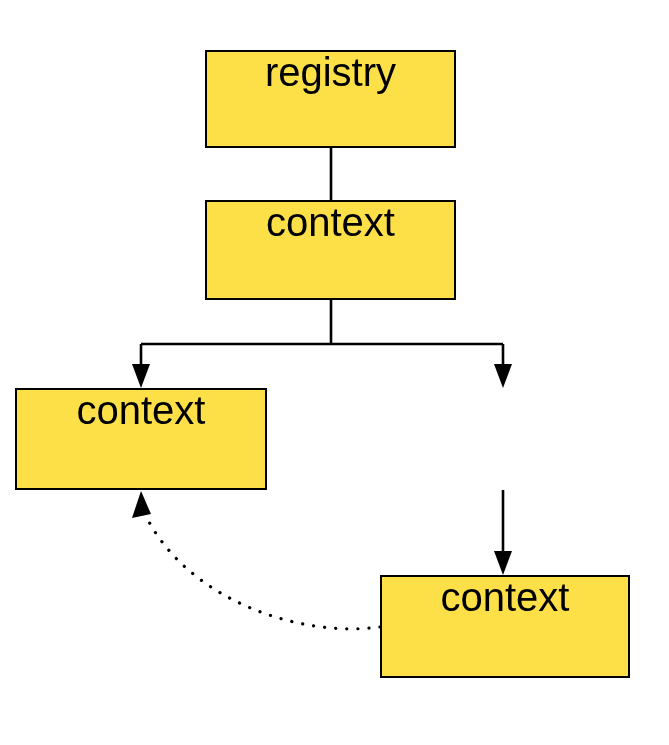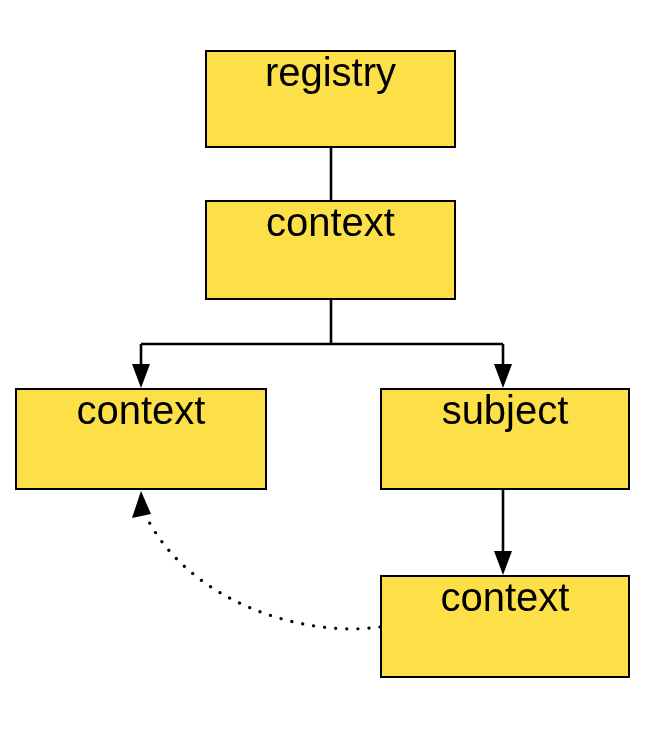--- a/index.html
+++ b/index.html
@@ -109,21 +109,18 @@
   </div>
 
   <div class="node-box" id="node-context">
     <span class="node-label">context</span>
   </div>
 
   <div class="node-box" id="node-schema">
     <span class="node-label">context</span>
   </div>
 
-  <div class="node-box" id="node-subject">
-    <span class="node-label">subject</span>
-  </div>
 
   <div class="node-box" id="node-version">
     <span class="node-label">context</span>
   </div>
 
 </div>
 
 </body></html>

